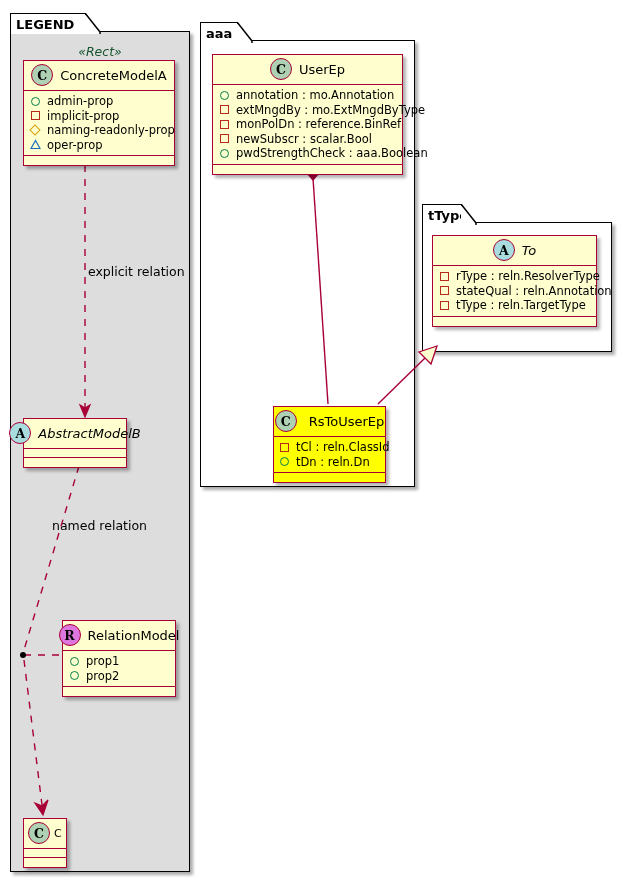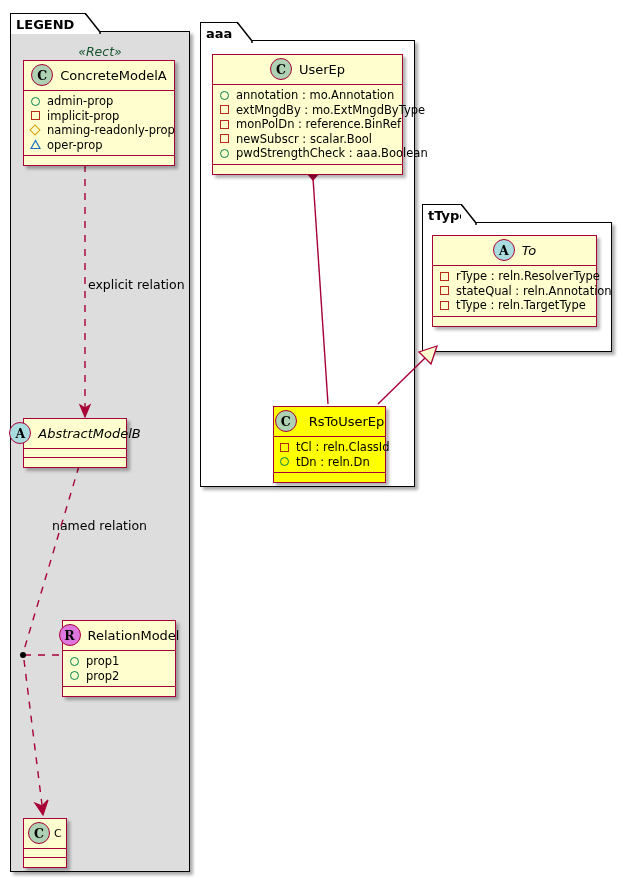--- a/index.html
+++ b/index.html
@@ -239,21 +239,21 @@
 
   <div class="cls" style="left:23px; top:818px; width:44px;">
     <div class="cls-title" style="padding:3px 5px 4px 4px; justify-content:flex-start;">
       <span class="badge c">C</span>
       <span class="tname" style="margin-left:4px; font-size:11px;">C</span>
     </div>
     <div class="cls-attrs" style="height:8px; padding:0;"></div>
     <div class="cls-ops"></div>
   </div>
 
-  <div class="edge-label" style="left:88px; top:277px;">explicit relation</div>
+  <div class="edge-label" style="left:88px; top:264px;">explicit relation</div>
   <div class="edge-label" style="left:52px; top:518px;">named relation</div>
 
   <div class="pkg" style="left:200px; top:40px; width:215px; height:447px; background:#FFFFFF;"></div>
   <div class="pkg-tab" style="left:200px; top:22px; width:38px;">
     <span>aaa</span>
     <svg width="16" height="21" style="position:absolute; right:-16px; top:-1.5px;">
       <path d="M0,0 L15,19 L15,21 L0,21 Z" fill="#ffffff" stroke="none"></path>
       <path d="M0,0 L15,19" stroke="#000000" stroke-width="1.5" fill="none"></path>
       <path d="M15,19 L15,21" stroke="#000000" stroke-width="1.5" fill="none"></path>
     </svg>

